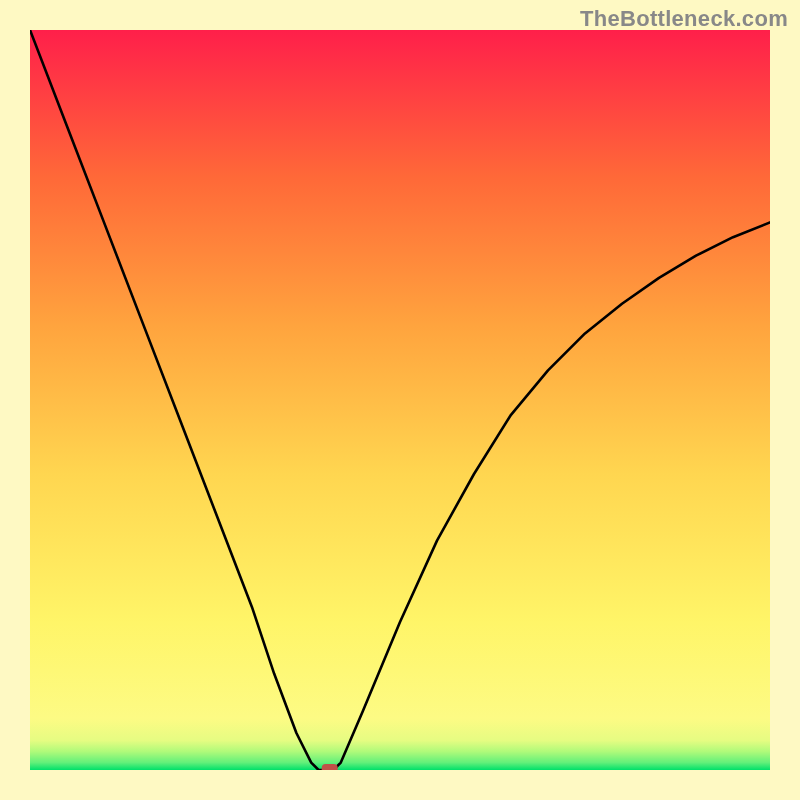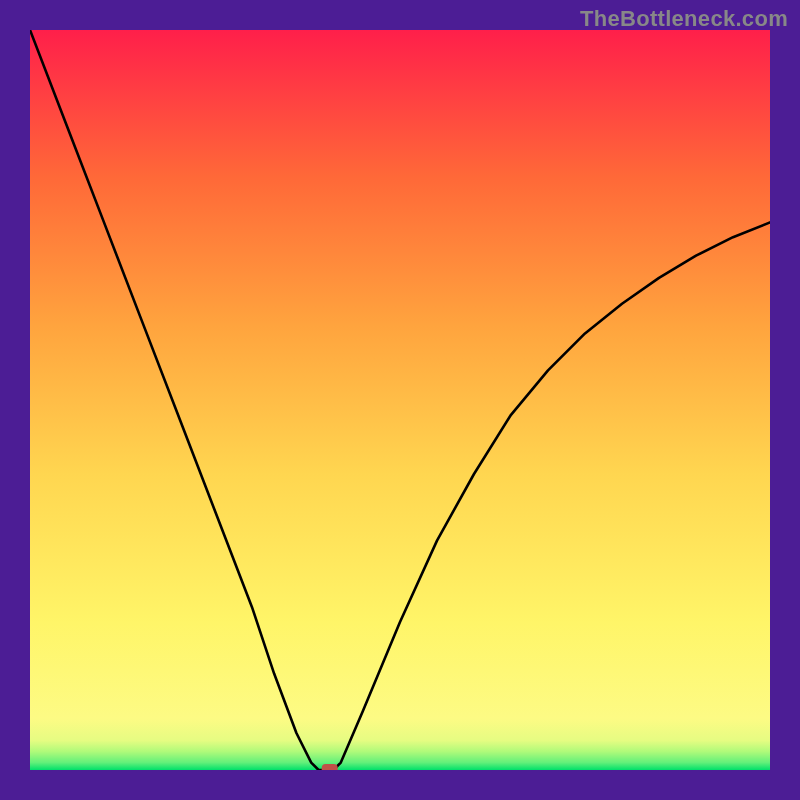--- a/index.html
+++ b/index.html
@@ -8,21 +8,21 @@
     width: 800px;
     height: 800px;
     overflow: hidden;
     background: #000;
     font-family: Arial, Helvetica, sans-serif;
   }
   .outer {
     position: relative;
     width: 800px;
     height: 800px;
-    background: #4c1d95;
+    background: #fef9c3;
   }
   .plot-area {
     position: absolute;
     left: 30px;
     top: 30px;
     width: 740px;
     height: 740px;
     overflow: hidden;
   }
   .watermark {

